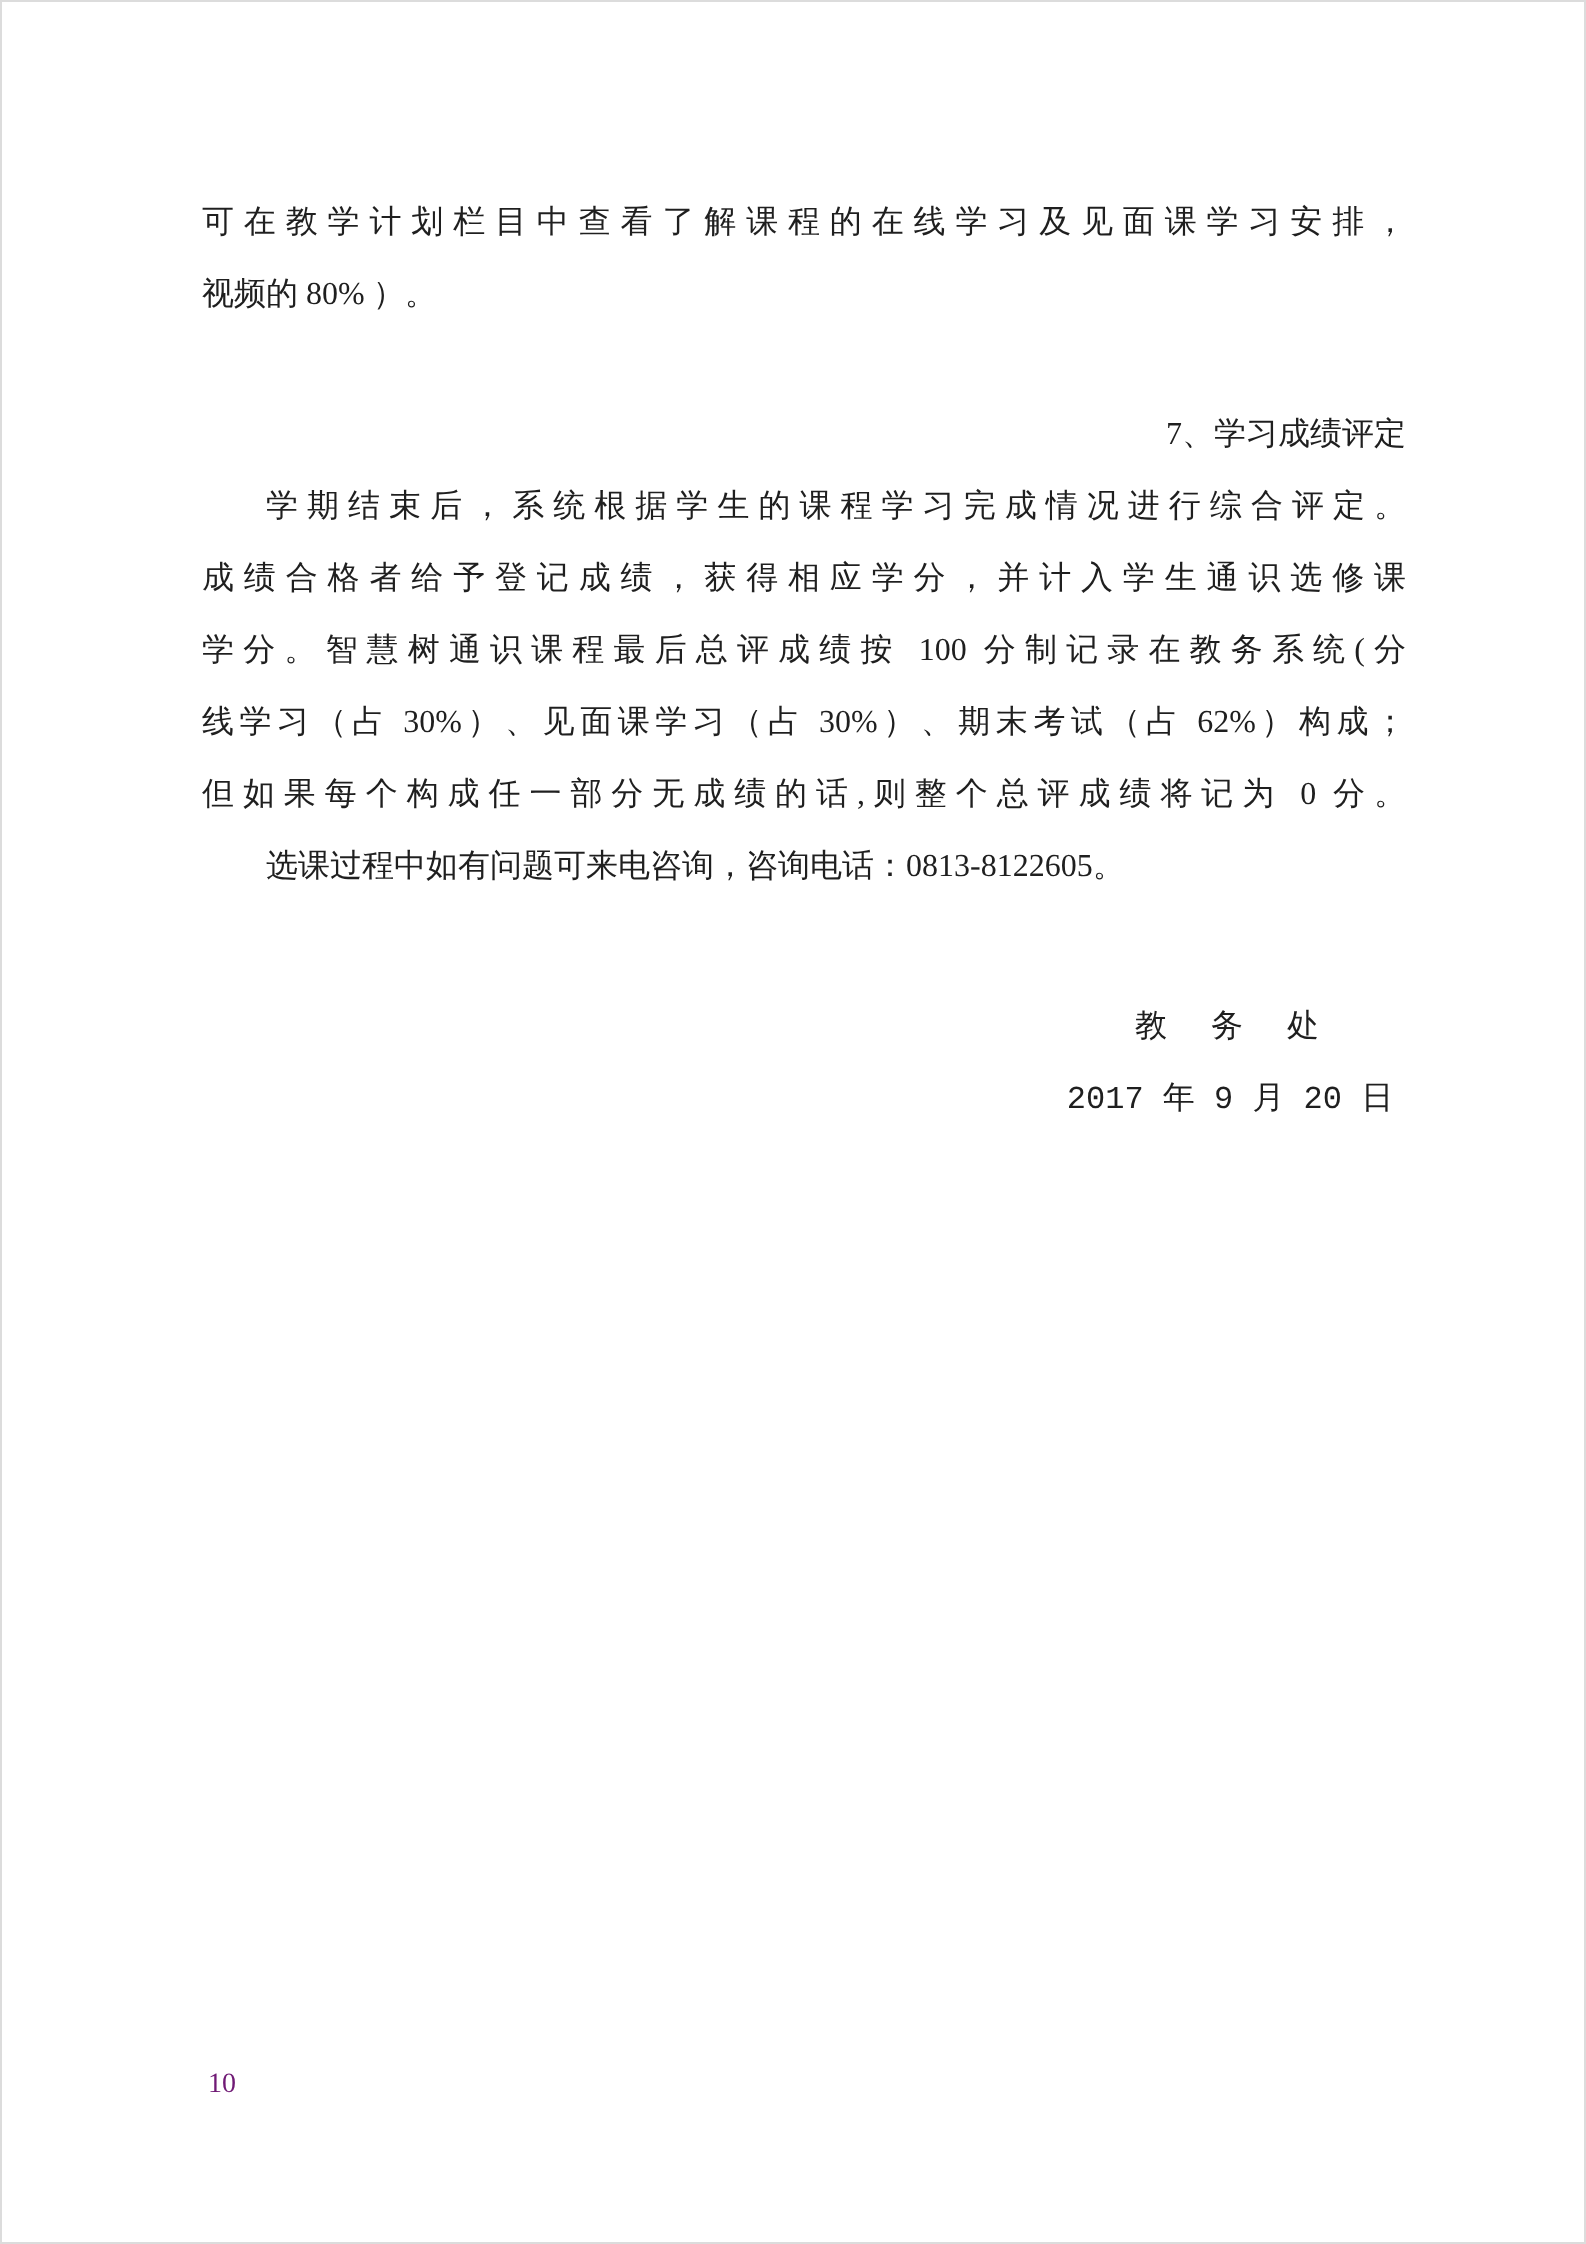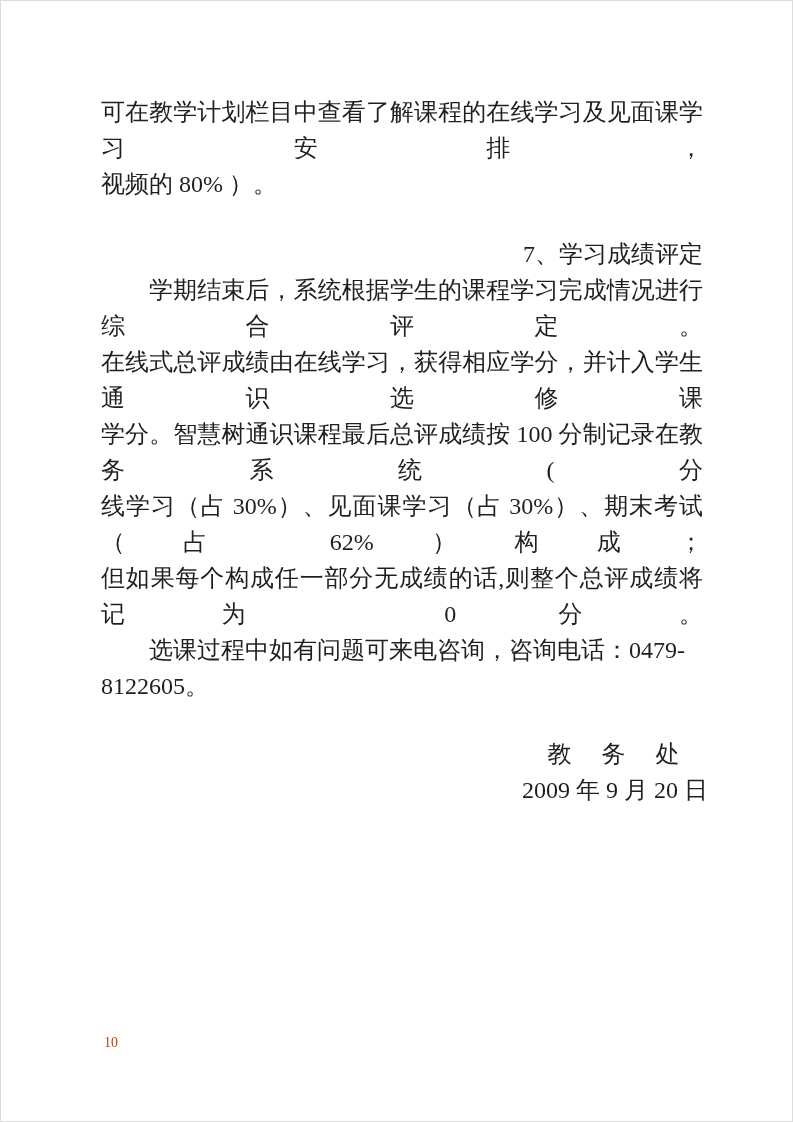--- a/index.html
+++ b/index.html
@@ -16,80 +16,81 @@
     border: 1px solid #dcdcdc;
     font-family: "Liberation Serif", "DejaVu Serif", serif;
     color: #1f1f1f;
     overflow: hidden;
   }
   .content {
     position: absolute;
     left: 100px;
     top: 93px;
     width: 602px;
-    font-size: 24px;
+    font-size: 16px;
     line-height: 36px;
   }
   .para { margin: 0; padding: 0; }
   .line {
     white-space: pre-wrap;
     text-align: left;
   }
   .jline {
     text-align: justify;
     text-align-last: justify;
     text-justify: inter-character;
   }
   .indent { text-indent: 2em; }
   .heading {
     margin-top: 34px;
     text-align: right;
   }
   .signature {
-    margin-top: 32px;
+    margin-top: 44px;
     margin-left: 389px;
     width: 250px;
     text-align: center;
+    font-family: Liberation Mono, monospace;
   }
   .sig-dept { letter-spacing: 3px; }
   .page-number {
     position: absolute;
     left: 103px;
     top: 1033px;
     font-size: 14px;
     line-height: 18px;
-    color: #c2410c;
+    color: #701a75;
   }
 </style>
 </head>
 <body>
 
 <div class="page">
   <div class="content">
 
     <div class="para">
       <div class="line jline">可在教学计划栏目中查看了解课程的在线学习及见面课学习安排，</div>
       <div class="line">视频的 80% ）。</div>
     </div>
 
     <div class="heading">7、学习成绩评定</div>
 
     <div class="para">
       <div class="line jline indent">学期结束后，系统根据学生的课程学习完成情况进行综合评定。</div>
-      <div class="line jline">在线式总评成绩由在线学习，获得相应学分，并计入学生通识选修课</div>
+      <div class="line jline">成绩合格者给予登记成绩，获得相应学分，并计入学生通识选修课</div>
       <div class="line jline">学分。智慧树通识课程最后总评成绩按 100 分制记录在教务系统(分</div>
       <div class="line jline">线学习（占 30%）、见面课学习（占 30%）、期末考试（占 62%）构成；</div>
       <div class="line jline">但如果每个构成任一部分无成绩的话,则整个总评成绩将记为 0 分。</div>
     </div>
 
     <div class="para">
-      <div class="line indent">选课过程中如有问题可来电咨询，咨询电话：0479-8122605。</div>
+      <div class="line indent">选课过程中如有问题可来电咨询，咨询电话：0813-8122605。</div>
     </div>
 
     <div class="signature">
       <div class="sig-dept">教　务　处</div>
-      <div class="sig-date">2009 年 9 月 20 日</div>
+      <div class="sig-date">2017 年 9 月 20 日</div>
     </div>
 
   </div>
 
   <div class="page-number">10</div>
 </div>
 
 </body></html>

